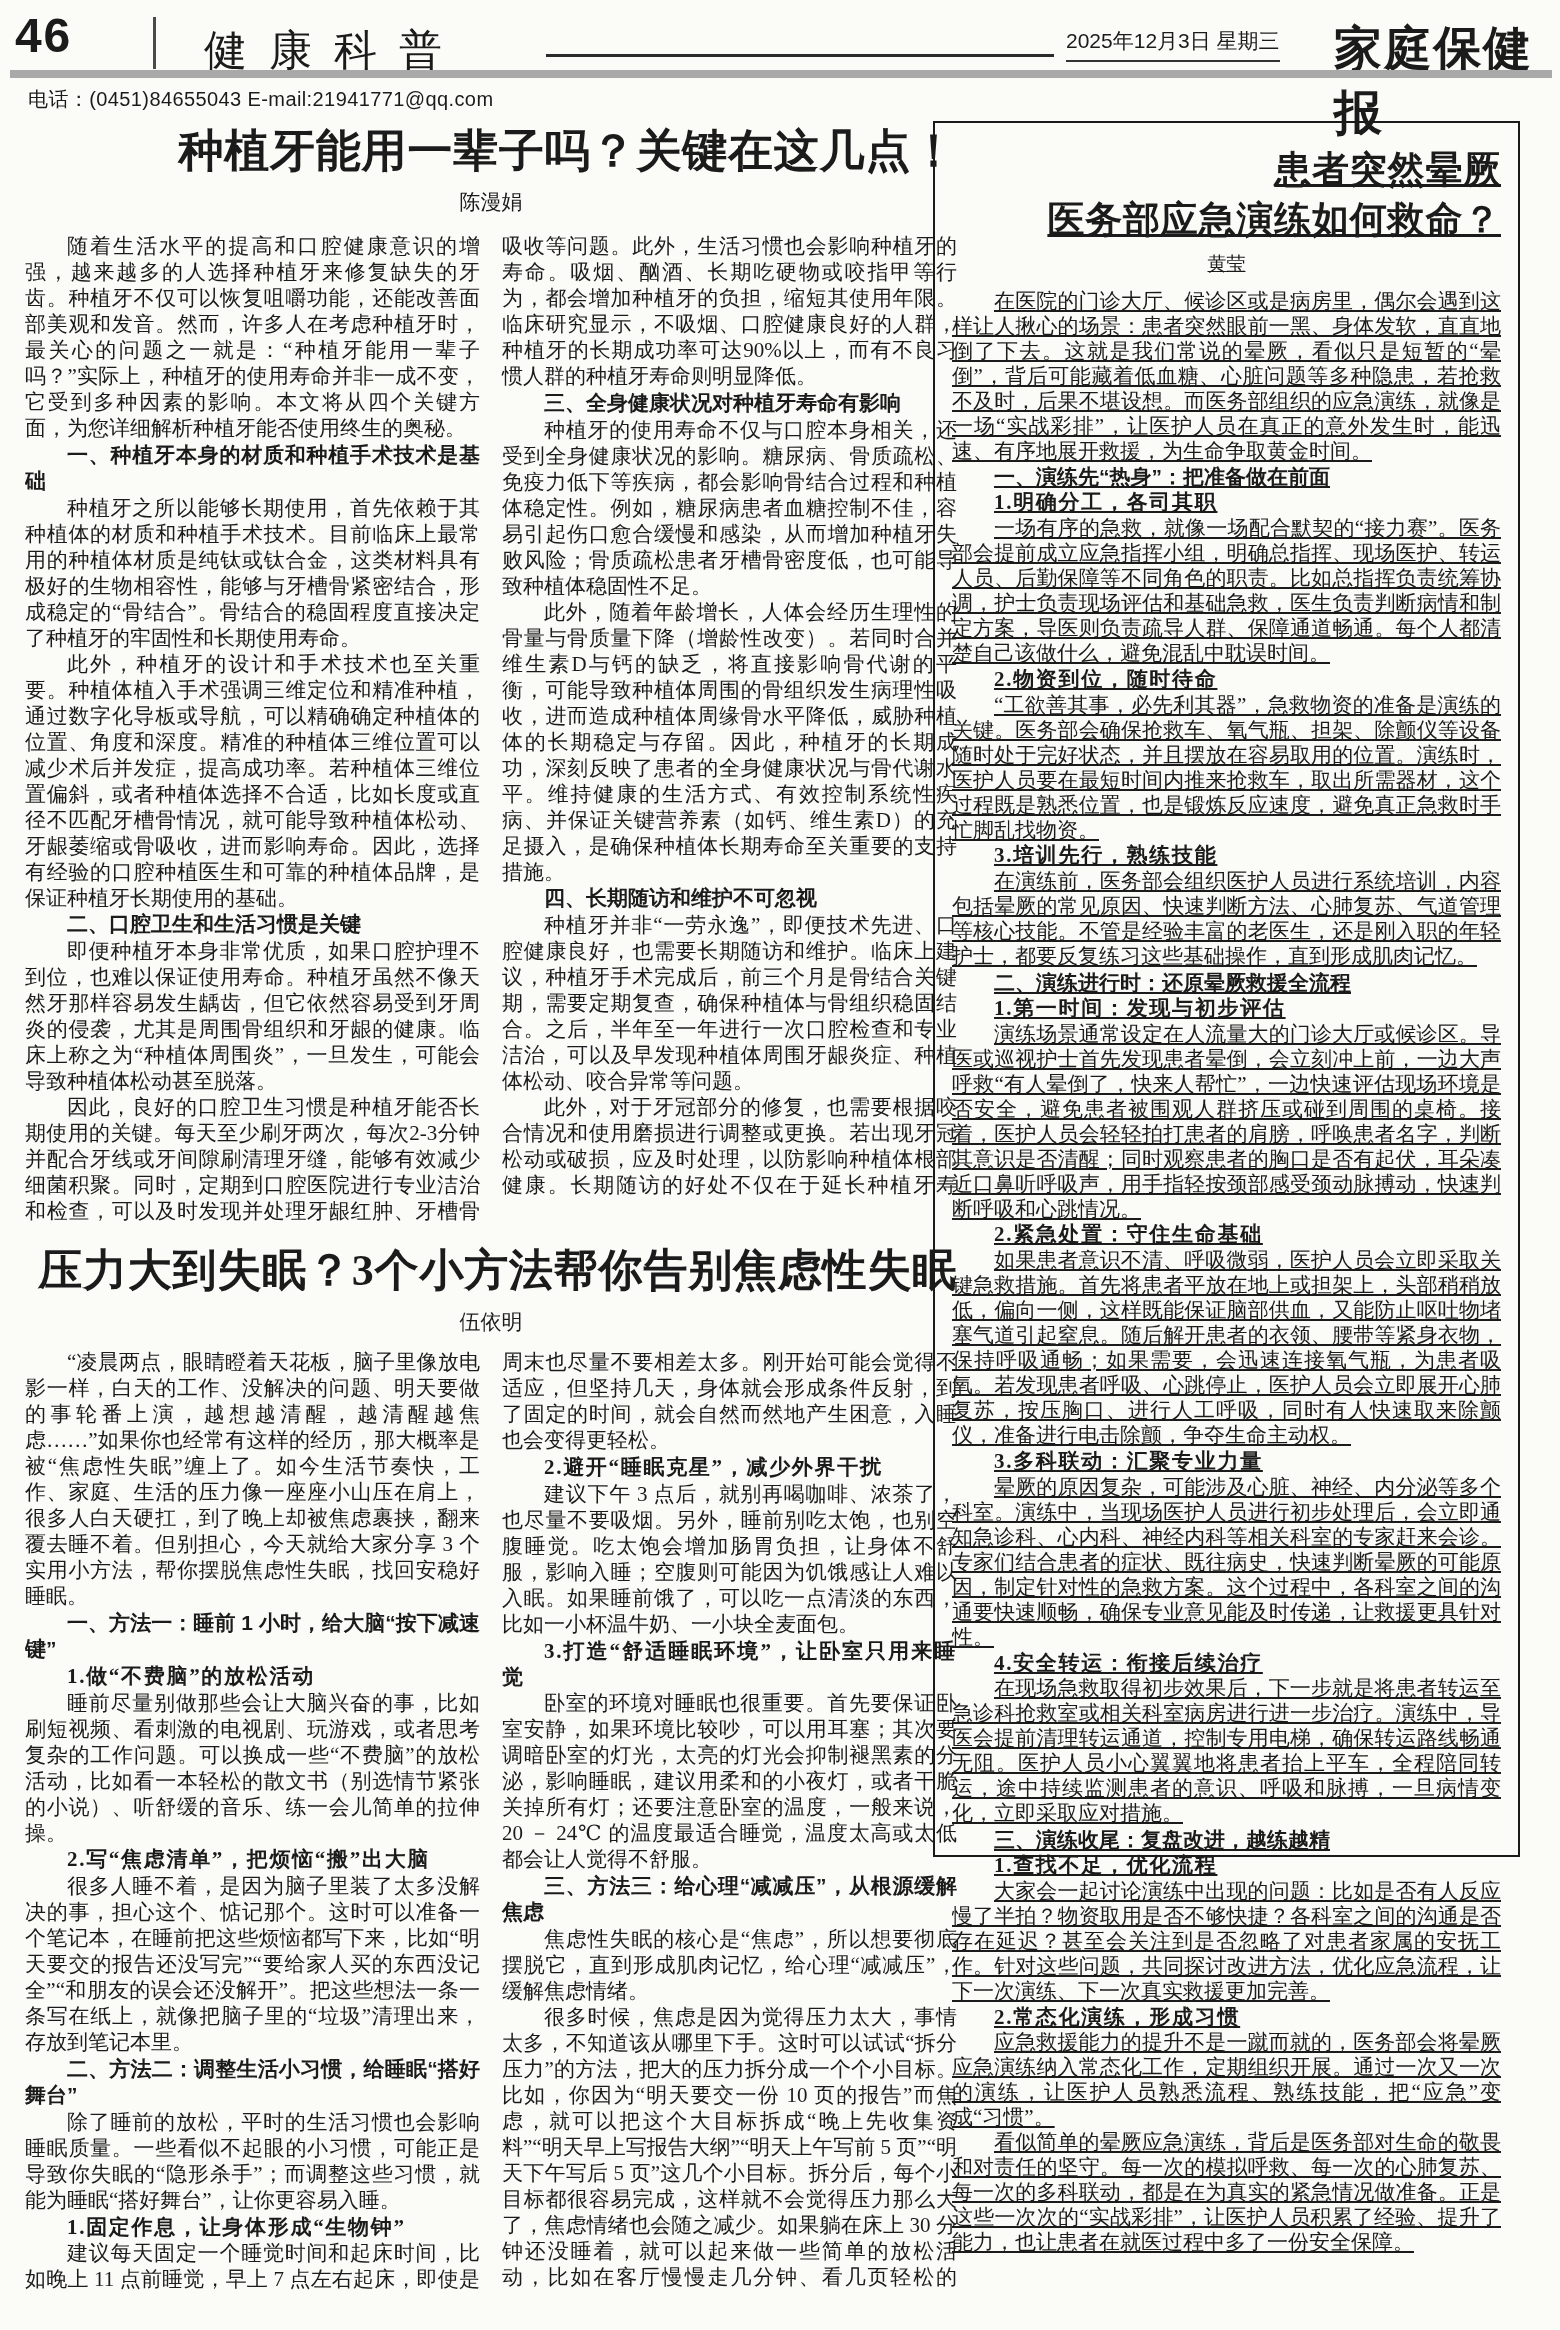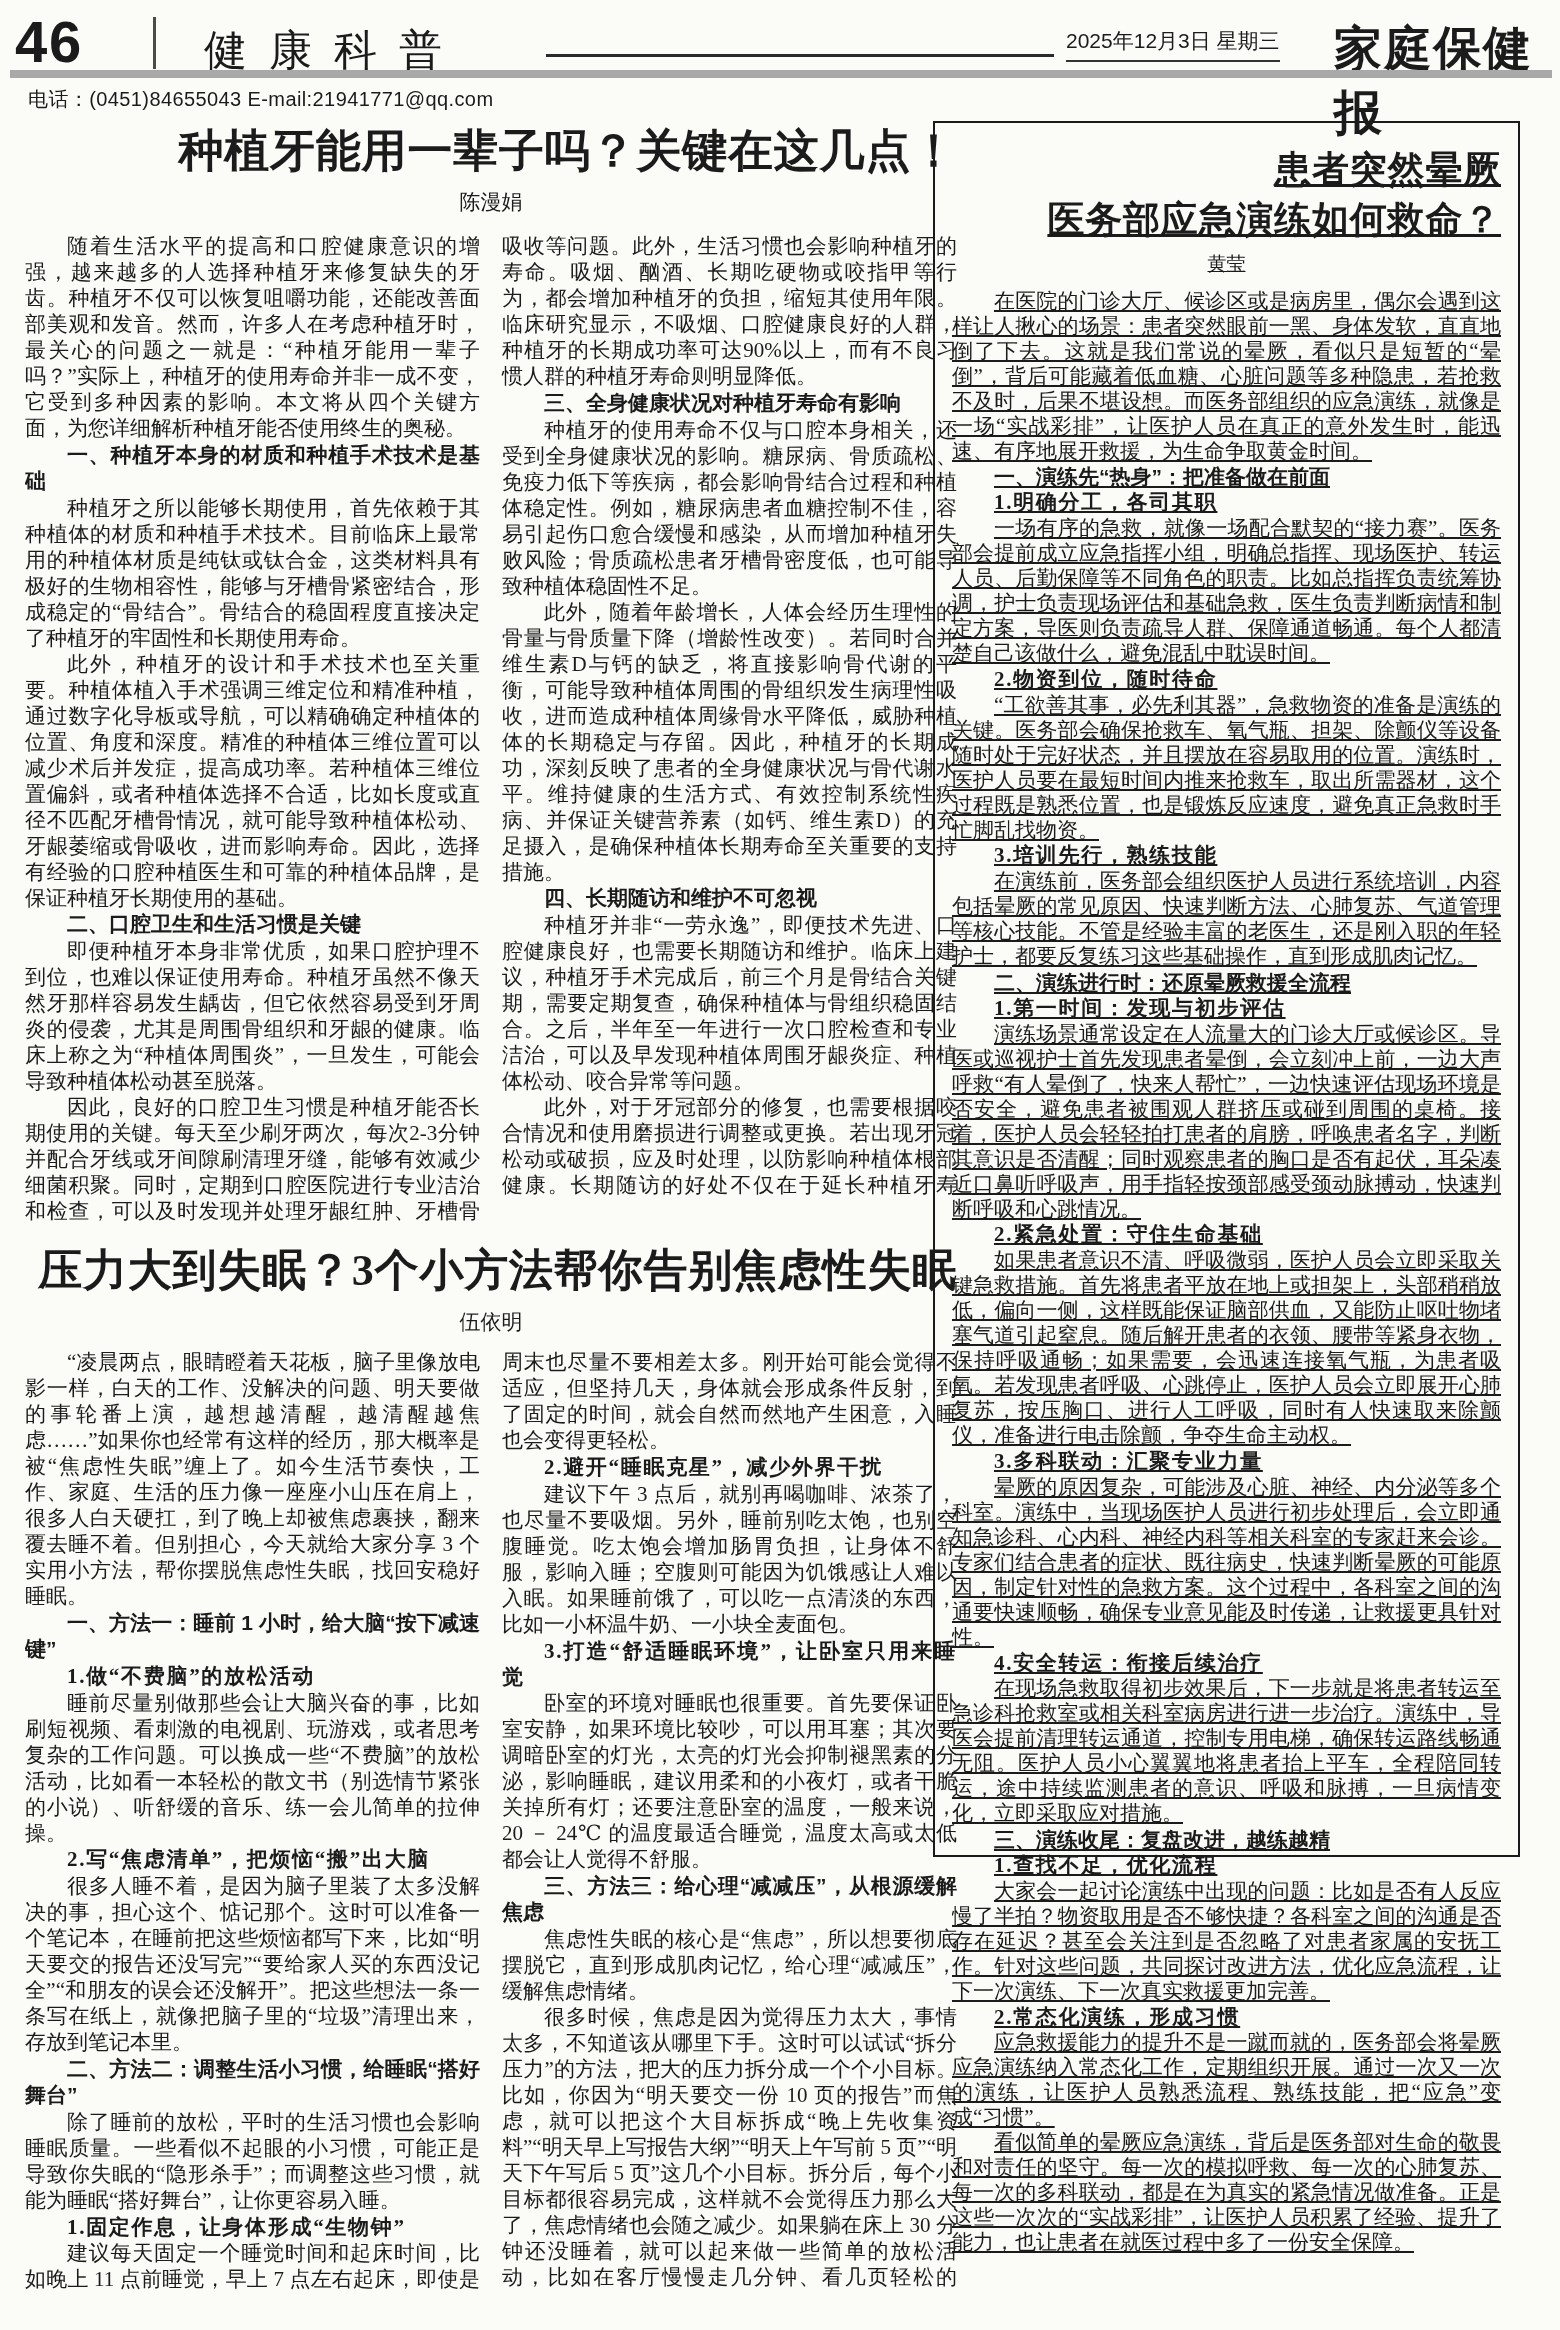--- a/index.html
+++ b/index.html
@@ -3,21 +3,21 @@
 <meta charset="utf-8">
 <style>
   html,body{margin:0;padding:0;}
   body{
     width:1560px;height:2330px;position:relative;overflow:hidden;
     background:#fbfbf8;color:#1b1b1b;
     font-family:"Liberation Serif","DejaVu Serif",serif;
   }
   .sans{font-family:"Liberation Sans","DejaVu Sans",sans-serif;}
   
-  .page-num{position:absolute;left:15px;top:8.4px;font-size:58px;font-weight:600;letter-spacing:1.7px;}
+  .page-num{position:absolute;left:15px;top:8.4px;font-size:48px;font-weight:600;letter-spacing:1.7px;}
   .head-divider{position:absolute;left:153px;top:17px;width:2.5px;height:52px;background:#4a4a4a;}
   .section-name{position:absolute;left:204px;top:22px;font-size:43px;font-weight:400;letter-spacing:22px;}
   .head-hairline{position:absolute;left:546px;top:54px;width:508px;height:2.5px;background:#2b2b2b;}
   .head-date{position:absolute;left:1066px;top:27px;font-size:21px;font-weight:500;padding-bottom:5px;border-bottom:2.5px solid #333;}
   .paper-name{position:absolute;left:1334px;top:17px;font-size:48px;font-weight:700;letter-spacing:1.7px;}
   .gray-rule{position:absolute;left:10px;top:70px;width:1542px;height:7.5px;background:#a9a9a9;}
   .contact-line{position:absolute;left:28px;top:86px;font-size:20px;letter-spacing:0.4px;}
   
   .article{position:absolute;}
   .a-title{font-weight:700;text-align:right;letter-spacing:0.8px;line-height:1.2;}

